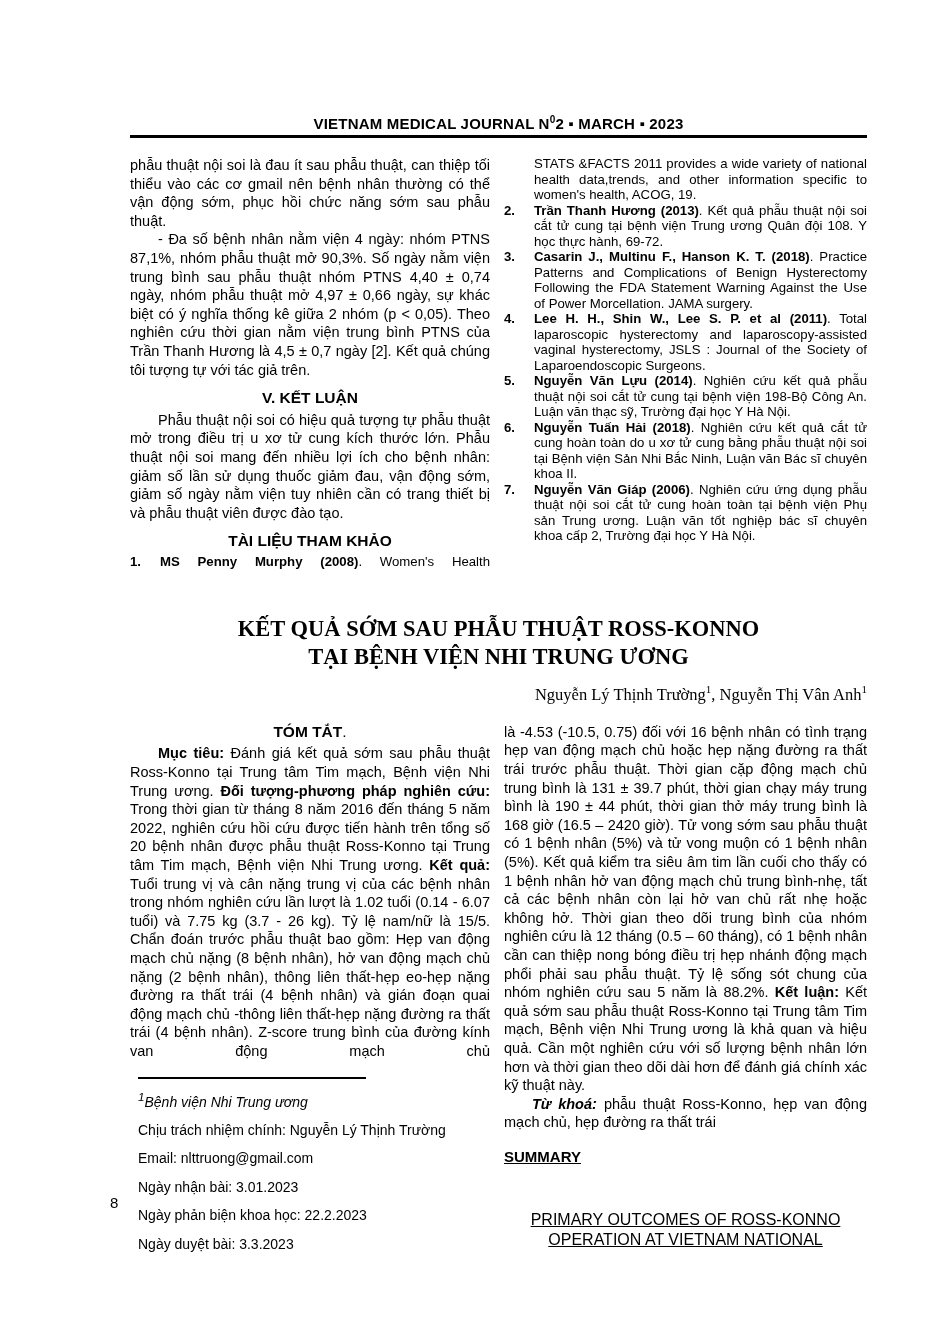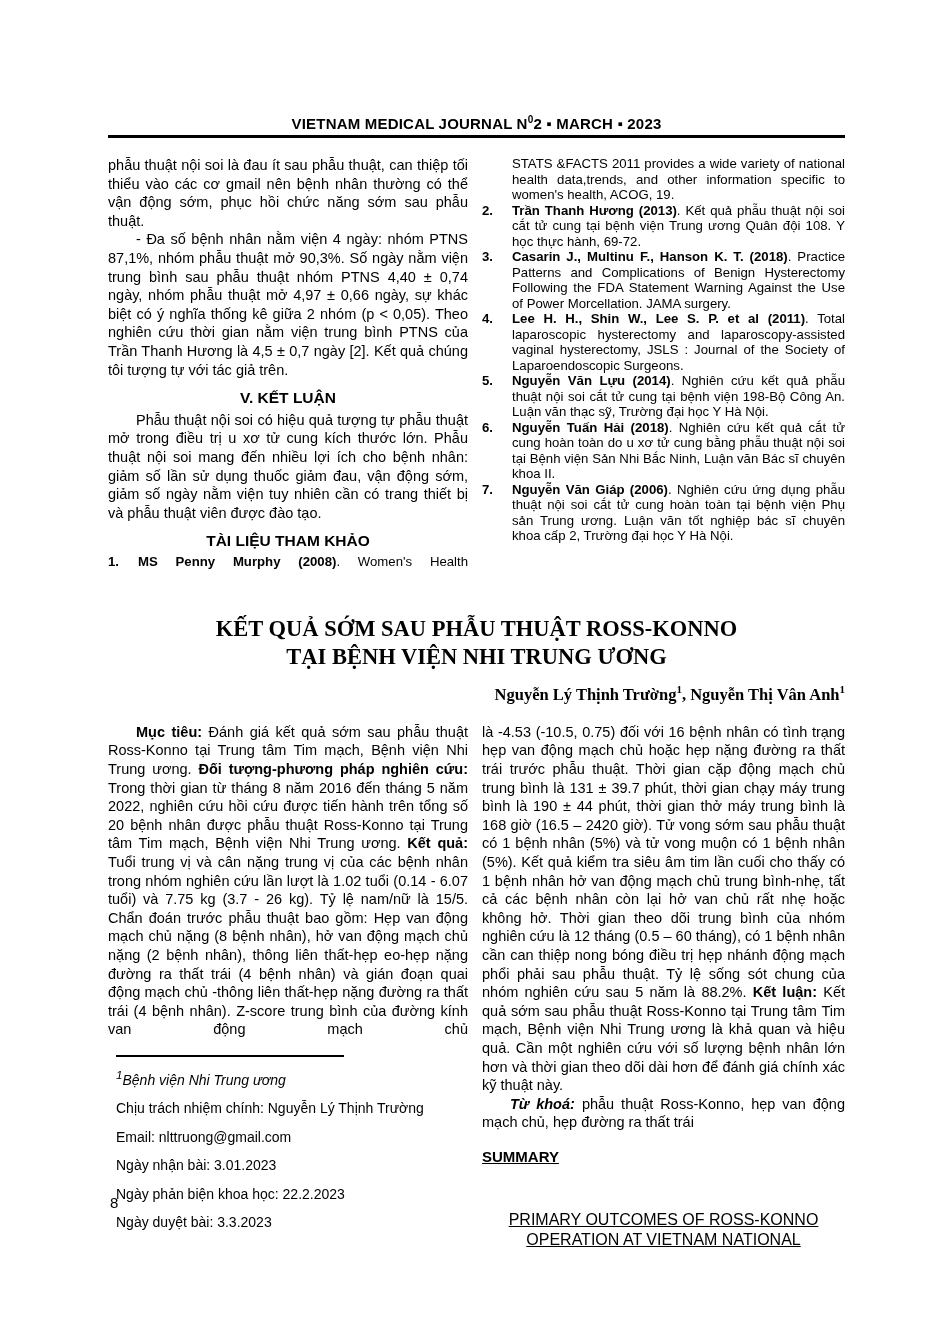--- a/index.html
+++ b/index.html
@@ -3,20 +3,21 @@
 <meta charset="utf-8">
 <style>
   html,body{margin:0;padding:0;background:#fff;}
   .page{
     position:relative;
     width:942px;height:1333px;
     background:#ffffff;color:#000;
     font-family:"Liberation Sans", sans-serif;
     box-sizing:border-box;
     overflow:hidden;
+    padding-left:22px;
   }
   .content{margin:0 97px 0 108px;width:737px;}
   .journal-header{
     padding-top:114px;
     text-align:center;
     font-weight:bold;
     font-size:15px;
     letter-spacing:.2px;
   }
   .journal-header sup{font-size:10px;}
@@ -42,21 +43,21 @@
     text-align:center;
     font-family:Liberation Serif, serif;
     font-weight:bold;
     font-size:22.5px;
     line-height:28px;
   }
   .authors-line{
     margin-top:12px;
     text-align:right;
     font-family:"Liberation Serif", serif;
-    font-weight:bold;
+    font-weight:normal;
     font-size:16.5px;
   }
   .authors-line sup{font-size:11px;}
   .abstract-heading{font-size:15.5px;margin:0 0 3px 0;}
   .abstract-heading .dot{font-weight:normal;}
   .kw-label{font-weight:bold;font-style:italic;}
   .footnote{margin-top:16px;font-size:14px;line-height:20.5px;}
   .footnote-rule{width:228px;border-bottom:2px solid #000;margin-bottom:6px;}
   .footnote .affil{font-style:italic;}
   .footnote div{margin:8px;}
@@ -100,20 +101,21 @@
     </div>
 
     <div class="article-title">
       <div>KẾT QUẢ SỚM SAU PHẪU THUẬT ROSS-KONNO</div>
       <div>TẠI BỆNH VIỆN NHI TRUNG ƯƠNG</div>
     </div>
     <div class="authors-line"><span>Nguyễn Lý Thịnh Trường</span><sup>1</sup><span>, </span><span>Nguyễn Thị Vân Anh</span><sup>1</sup></div>
 
     <div class="two-col body-text">
       <div class="col-l">
+        <div class="sec-heading abstract-heading"><b>TÓM TẮT</b><span class="dot">.</span></div>
         <p class="indent justify-last"><b>Mục tiêu: </b><span>Đánh giá kết quả sớm sau phẫu thuật Ross-Konno tại Trung tâm Tim mạch, Bệnh viện Nhi Trung ương. </span><b>Đối tượng-phương pháp nghiên cứu: </b><span>Trong thời gian từ tháng 8 năm 2016 đến tháng 5 năm 2022, nghiên cứu hồi cứu được tiến hành trên tổng số 20 bệnh nhân được phẫu thuật Ross-Konno tại Trung tâm Tim mạch, Bệnh viện Nhi Trung ương. </span><b>Kết quả: </b><span>Tuổi trung vị và cân nặng trung vị của các bệnh nhân trong nhóm nghiên cứu lần lượt là 1.02 tuổi (0.14 - 6.07 tuổi) và 7.75 kg (3.7 - 26 kg). Tỷ lệ nam/nữ là 15/5. Chẩn đoán trước phẫu thuật bao gồm: Hẹp van động mạch chủ nặng (8 bệnh nhân), hở van động mạch chủ nặng (2 bệnh nhân), thông liên thất-hẹp eo-hẹp nặng đường ra thất trái (4 bệnh nhân) và gián đoạn quai động mạch chủ -thông liên thất-hẹp nặng đường ra thất trái (4 bệnh nhân). Z-score trung bình của đường kính van động mạch chủ</span></p>
 
         <div class="footnote">
           <div class="footnote-rule"></div>
           <div class="affil"><sup>1</sup><span>Bệnh viện Nhi Trung ương</span></div>
           <div>Chịu trách nhiệm chính: Nguyễn Lý Thịnh Trường</div>
           <div>Email: nlttruong@gmail.com</div>
           <div>Ngày nhận bài: 3.01.2023</div>
           <div>Ngày phản biện khoa học: 22.2.2023</div>
           <div>Ngày duyệt bài: 3.3.2023</div>

